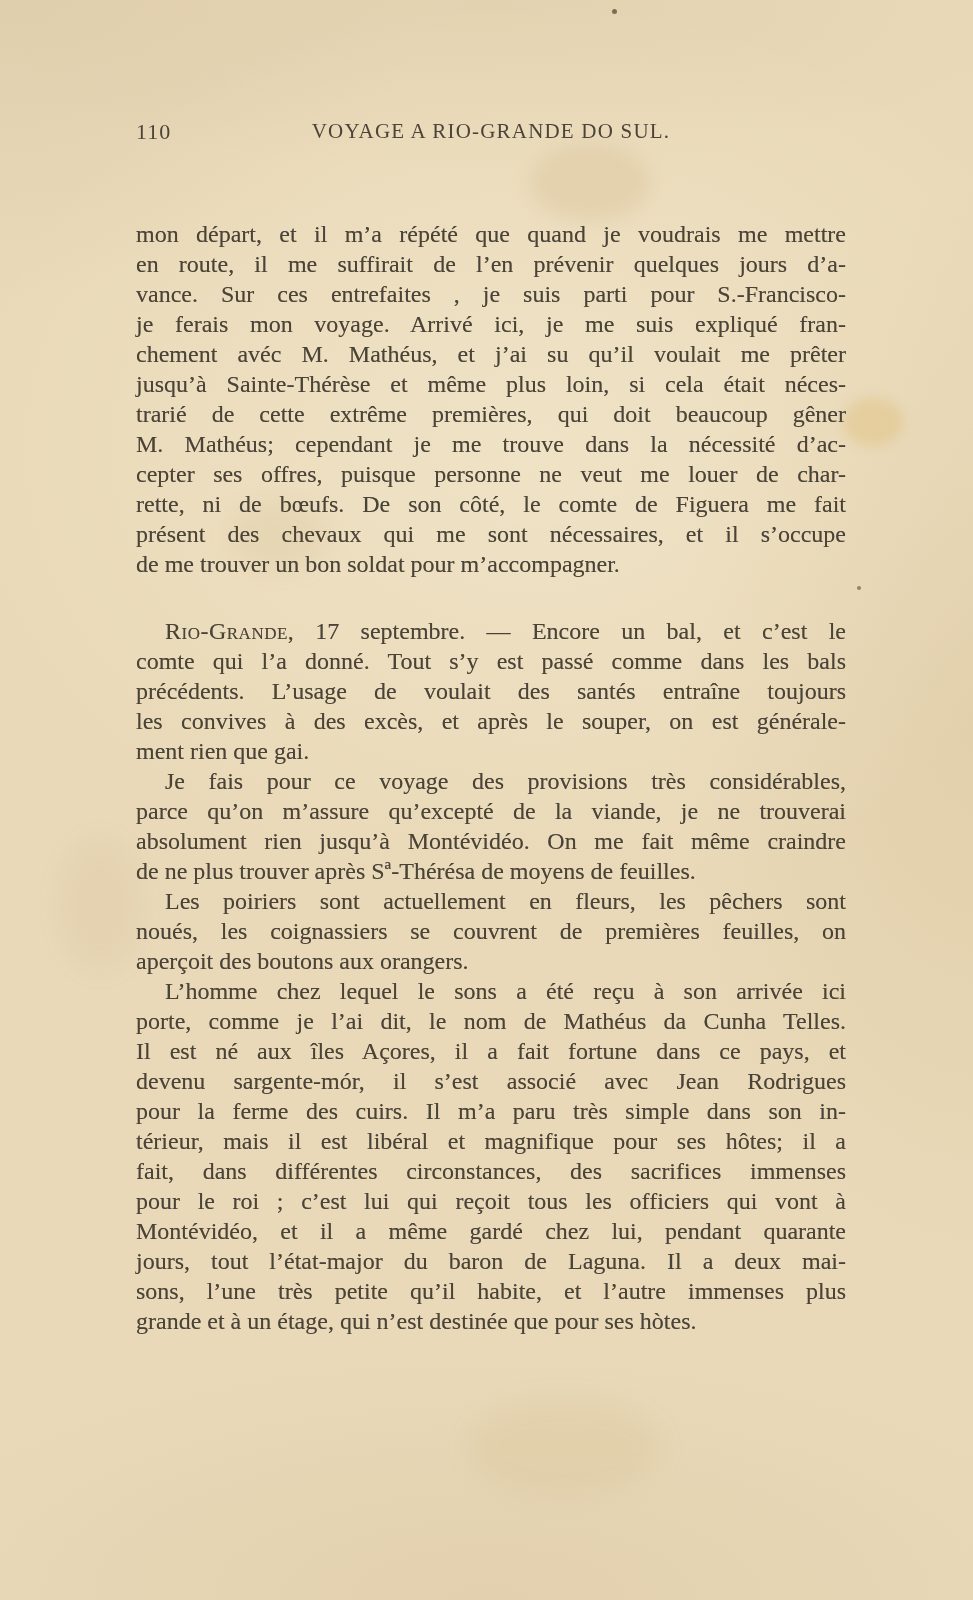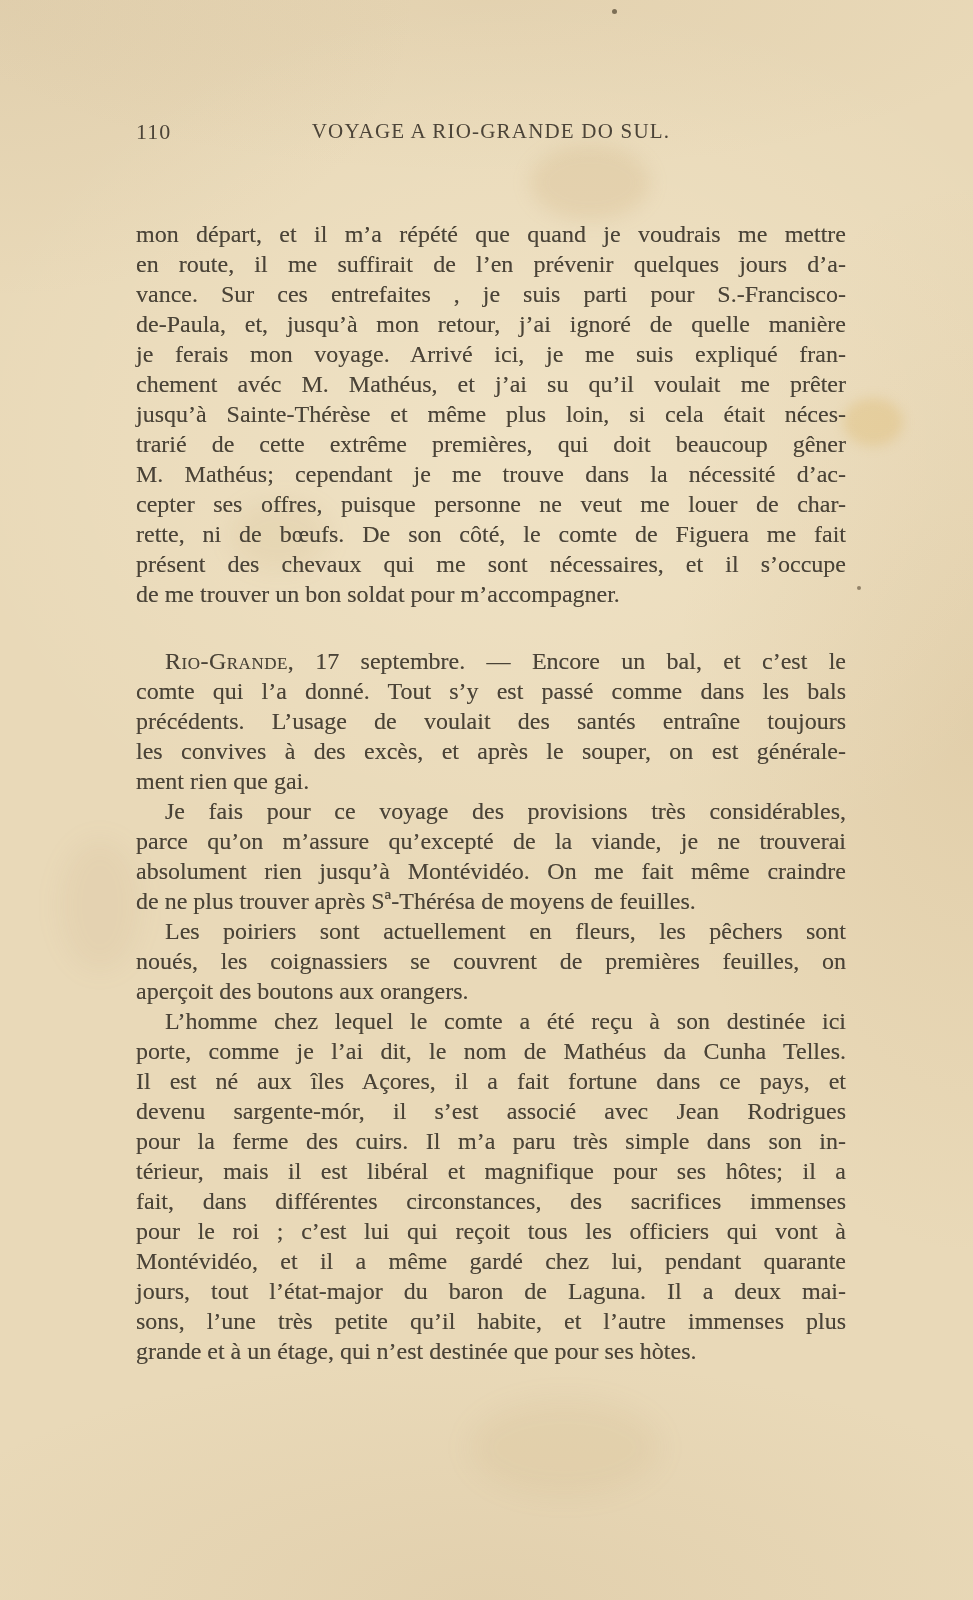--- a/index.html
+++ b/index.html
@@ -70,21 +70,20 @@
   <header class="running-head">
     <span class="page-number">110</span>
     <span class="running-title">VOYAGE A RIO-GRANDE DO SUL.</span>
   </header>
 
   <main class="body-text">
       <div class="para">
         <div class="line">mon départ, et il m’a répété que quand je voudrais me mettre</div>
         <div class="line">en route, il me suffirait de l’en prévenir quelques jours d’a-</div>
         <div class="line">vance. Sur ces entrefaites , je suis parti pour S.-Francisco-</div>
-        <div class="line">de-Paula, et, jusqu’à mon retour, j’ai ignoré de quelle manière</div>
         <div class="line">je ferais mon voyage. Arrivé ici, je me suis expliqué fran-</div>
         <div class="line">chement avéc M. Mathéus, et j’ai su qu’il voulait me prêter</div>
         <div class="line">jusqu’à Sainte-Thérèse et même plus loin, si cela était néces-</div>
         <div class="line">trarié de cette extrême premières, qui doit beaucoup gêner</div>
         <div class="line">M. Mathéus; cependant je me trouve dans la nécessité d’ac-</div>
         <div class="line">cepter ses offres, puisque personne ne veut me louer de char-</div>
         <div class="line">rette, ni de bœufs. De son côté, le comte de Figuera me fait</div>
         <div class="line">présent des chevaux qui me sont nécessaires, et il s’occupe</div>
         <div class="line last">de me trouver un bon soldat pour m’accompagner.</div>
       </div>
@@ -100,21 +99,21 @@
         <div class="line">parce qu’on m’assure qu’excepté de la viande, je ne trouverai</div>
         <div class="line">absolument rien jusqu’à Montévidéo. On me fait même craindre</div>
         <div class="line last">de ne plus trouver après Sª-Thérésa de moyens de feuilles.</div>
       </div>
       <div class="para indent">
         <div class="line">Les poiriers sont actuellement en fleurs, les pêchers sont</div>
         <div class="line">noués, les coignassiers se couvrent de premières feuilles, on</div>
         <div class="line last">aperçoit des boutons aux orangers.</div>
       </div>
       <div class="para indent">
-        <div class="line">L’homme chez lequel le comte a été reçu à son destinée ici</div>
+        <div class="line">L’homme chez lequel le sons a été reçu à son arrivée ici</div>
         <div class="line">porte, comme je l’ai dit, le nom de Mathéus da Cunha Telles.</div>
         <div class="line">Il est né aux îles Açores, il a fait fortune dans ce pays, et</div>
         <div class="line">devenu sargente-mór, il s’est associé avec Jean Rodrigues</div>
         <div class="line">pour la ferme des cuirs. Il m’a paru très simple dans son in-</div>
         <div class="line">térieur, mais il est libéral et magnifique pour ses hôtes; il a</div>
         <div class="line">fait, dans différentes circonstances, des sacrifices immenses</div>
         <div class="line">pour le roi ; c’est lui qui reçoit tous les officiers qui vont à</div>
         <div class="line">Montévidéo, et il a même gardé chez lui, pendant quarante</div>
         <div class="line">jours, tout l’état-major du baron de Laguna. Il a deux mai-</div>
         <div class="line">sons, l’une très petite qu’il habite, et l’autre immenses plus</div>

